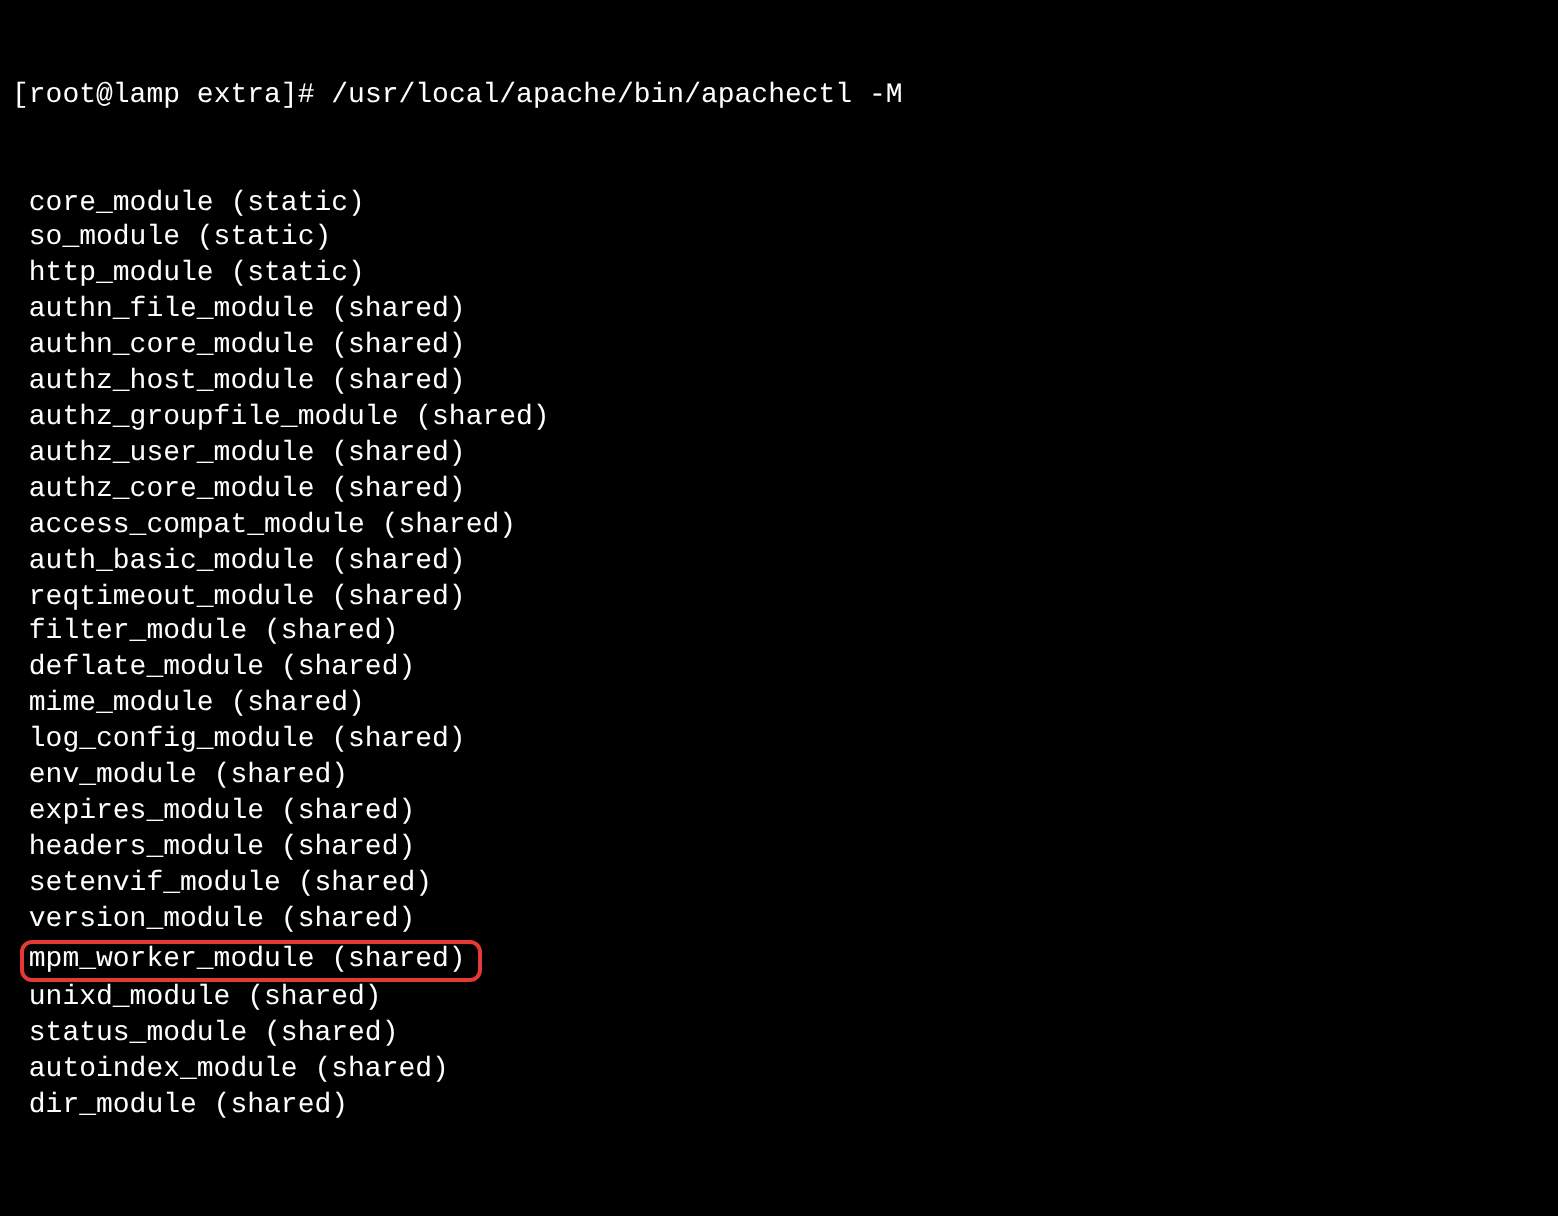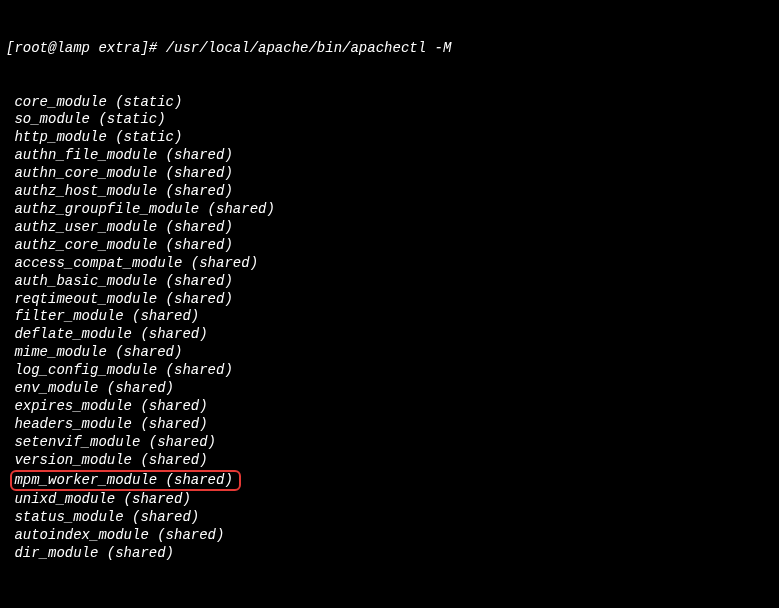--- a/index.html
+++ b/index.html
@@ -12,21 +12,21 @@
     line-height: 1.28;
     width: 779px;
     height: 608px;
     overflow: hidden;
   }
   .terminal {
     padding: 4px 6px;
     white-space: pre;
   }
   .prompt-user { color: #ffffff; }
-  .line { display: block; font-style: italic; }
+  .line { display: block; }
   .indent { margin-left: 1ch; }
   .highlight-box {
     display: inline-block;
     border: 2px solid #e53935;
     border-radius: 6px;
     padding: 0px 6px 0px 2px;
     margin-left: -4px;
     text-align: right;
   }
 </style>

